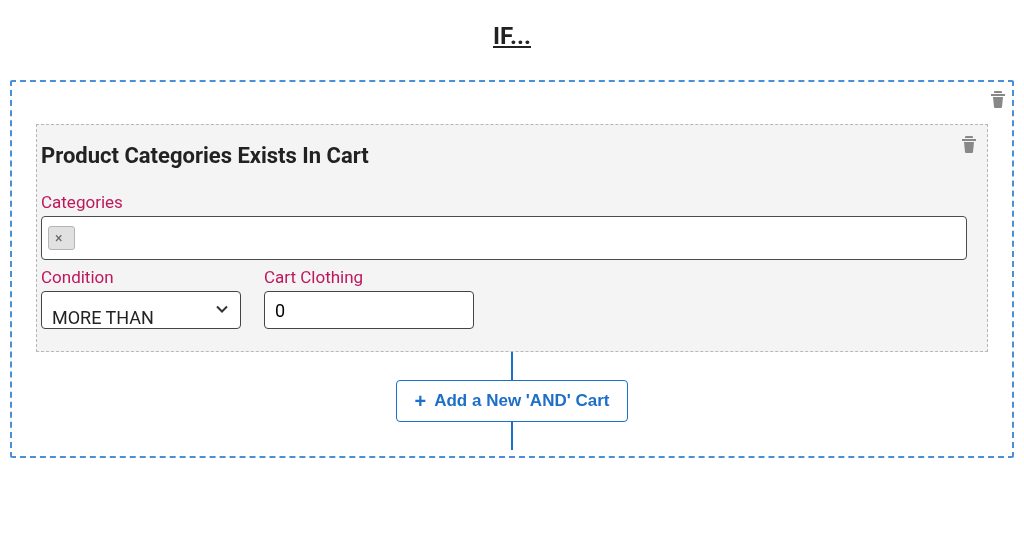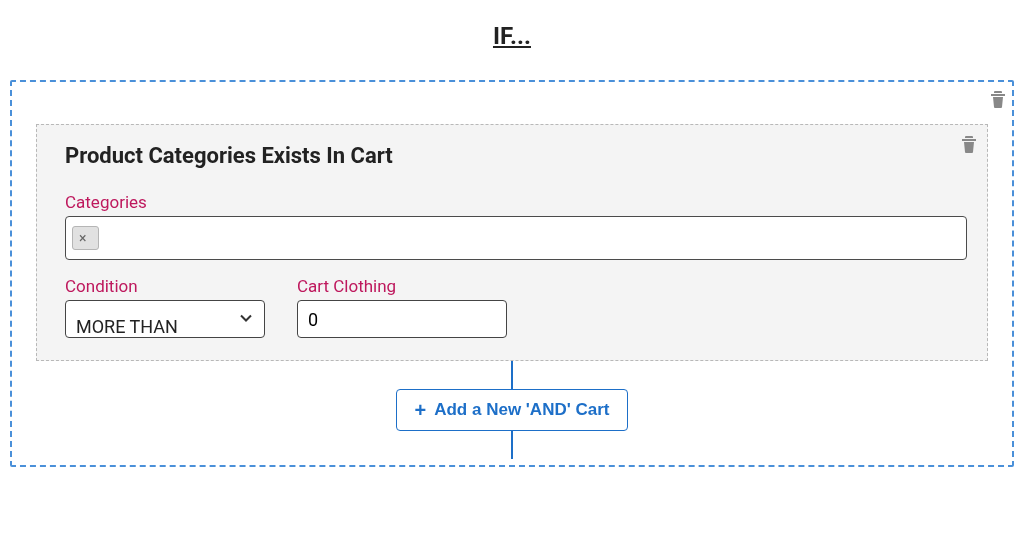--- a/index.html
+++ b/index.html
@@ -37,21 +37,21 @@
     color: #888;
     font-size: 18px;
     line-height: 1;
   }
   .trash-btn svg { display:block; }
   .outer-trash { top: 8px; right: 6px; }
 
   .inner-rule {
     border: 1px dashed #b8b8b8;
     background: #f4f4f4;
-    padding: 18px 20px 22px 28px;
+    padding: 18px 20px 22px 4px;
     margin-top: 32px;
     position: relative;
   }
   .inner-trash { top: 10px; right: 10px; }
 
   .rule-title {
     font-weight: 700;
     font-size: 22px;
     margin: 0 0 24px 0;
   }
@@ -89,22 +89,22 @@
   }
   .tag .remove {
     color: #666;
     cursor: pointer;
     font-size: 14px;
     padding-right: 2px;
   }
 
   .field-row {
     display: flex;
-    gap: 32px;
-    margin-top: 16px;
+    gap: 23px;
+    margin-top: 7px;
   }
   .field-col { display: flex; flex-direction: column; }
 
   .select-wrap {
     position: relative;
     display: inline-flex;
     align-items: flex-end;
     background: #fff;
     border: 1px solid #444;
     border-radius: 4px;

